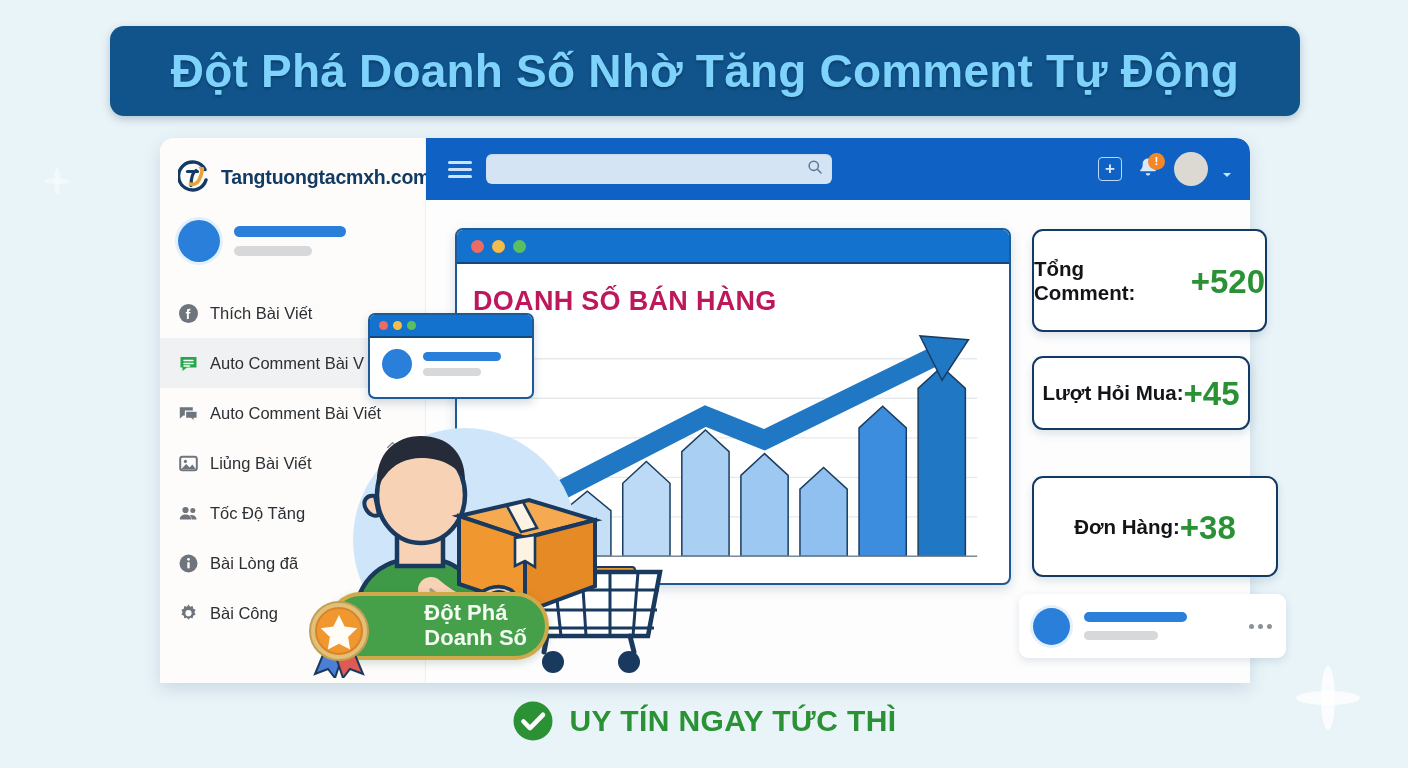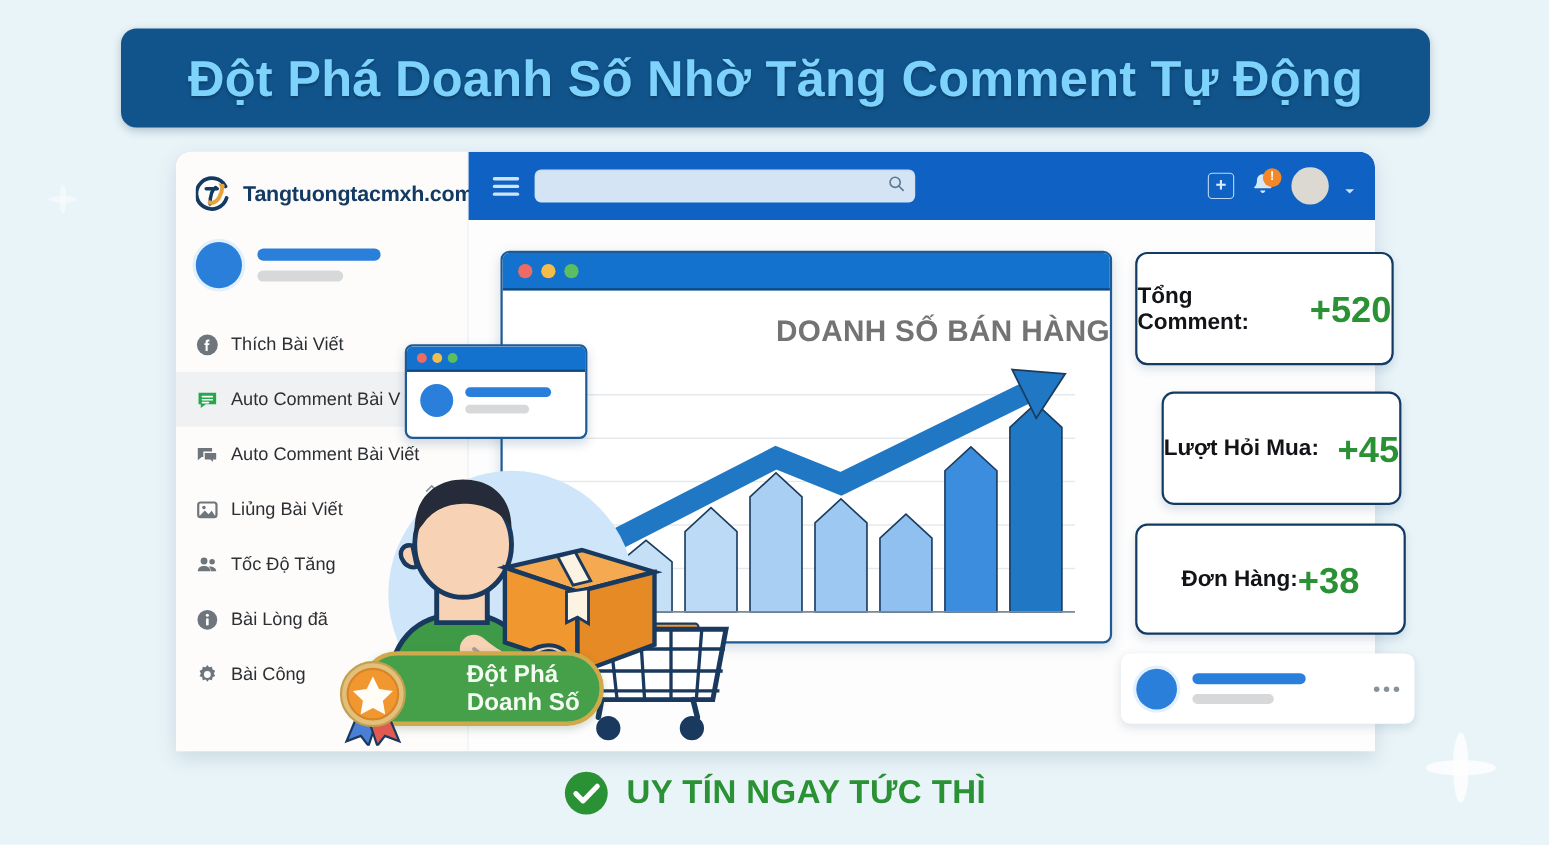--- a/index.html
+++ b/index.html
@@ -117,22 +117,22 @@
     box-shadow: 0 4px 12px rgba(30,70,110,.18); overflow: hidden;
   }
   #chart-titlebar {
     height: 34px; background: #1372ce; border-bottom: 2px solid #11497f;
     display: flex; align-items: center; gap: 8px; padding-left: 14px;
   }
   .dot { width: 13px; height: 13px; border-radius: 50%; }
   .dot.red { background: #ee6b63; } .dot.yellow { background: #f3bd4b; } .dot.green { background: #5bbf60; }
   #chart-body { position: relative; height: calc(100% - 34px); }
   #chart-title {
-    position: absolute; left: 16px; right: 0; top: 22px; text-align: right;
-    font-size: 27px; font-weight: bold; color: #737373; letter-spacing: .3px; z-index: 6;
+    position: absolute; left: 16px; right: 0; top: 22px; text-align: left;
+    font-size: 27px; font-weight: bold; color: #be185d; letter-spacing: .3px; z-index: 6;
   }
   #chart-svg { position: absolute; inset: 0; width: 100%; height: 100%; }
 
   
   #mini-popup {
     position: absolute; left: 368px; top: 313px; width: 166px; height: 86px;
     background: #fff; border: 2px solid #1d5a96; border-radius: 7px;
     box-shadow: 0 4px 10px rgba(30,70,110,.2); overflow: hidden; z-index: 20;
   }
   #mini-titlebar {
@@ -160,21 +160,21 @@
   #medal { position: absolute; left: -28px; top: 2px; width: 76px; height: 80px; }
 
   
   .stat-card {
     position: absolute; background: #fff;
     border: 2.5px solid #123a63; border-radius: 11px;
     box-shadow: 0 4px 9px rgba(30,70,110,.14);
     display: flex; align-items: center; justify-content: center;
   }
   #stat-0 { left: 1032px; top: 229px; width: 235px; height: 103px; }
-  #stat-1 { left: 1056px; top: 356px; width: 218px; height: 103px; justify-content: space-between; }
+  #stat-1 { left: 1032px; top: 356px; width: 218px; height: 74px; }
   #stat-2 { left: 1032px; top: 476px; width: 246px; height: 101px; }
   .stat-label { font-size: 20.5px; font-weight: bold; color: #121417; }
   .stat-value { font-size: 33px; font-weight: bold; color: #2a9135; margin-top: 2px; }
 
   
   #feed-card {
     position: absolute; left: 1019px; top: 594px; width: 267px; height: 64px;
     background: #fff; border-radius: 9px; box-shadow: 0 3px 9px rgba(40,80,120,.14);
     display: flex; align-items: center; padding: 0 14px; gap: 14px;
   }

